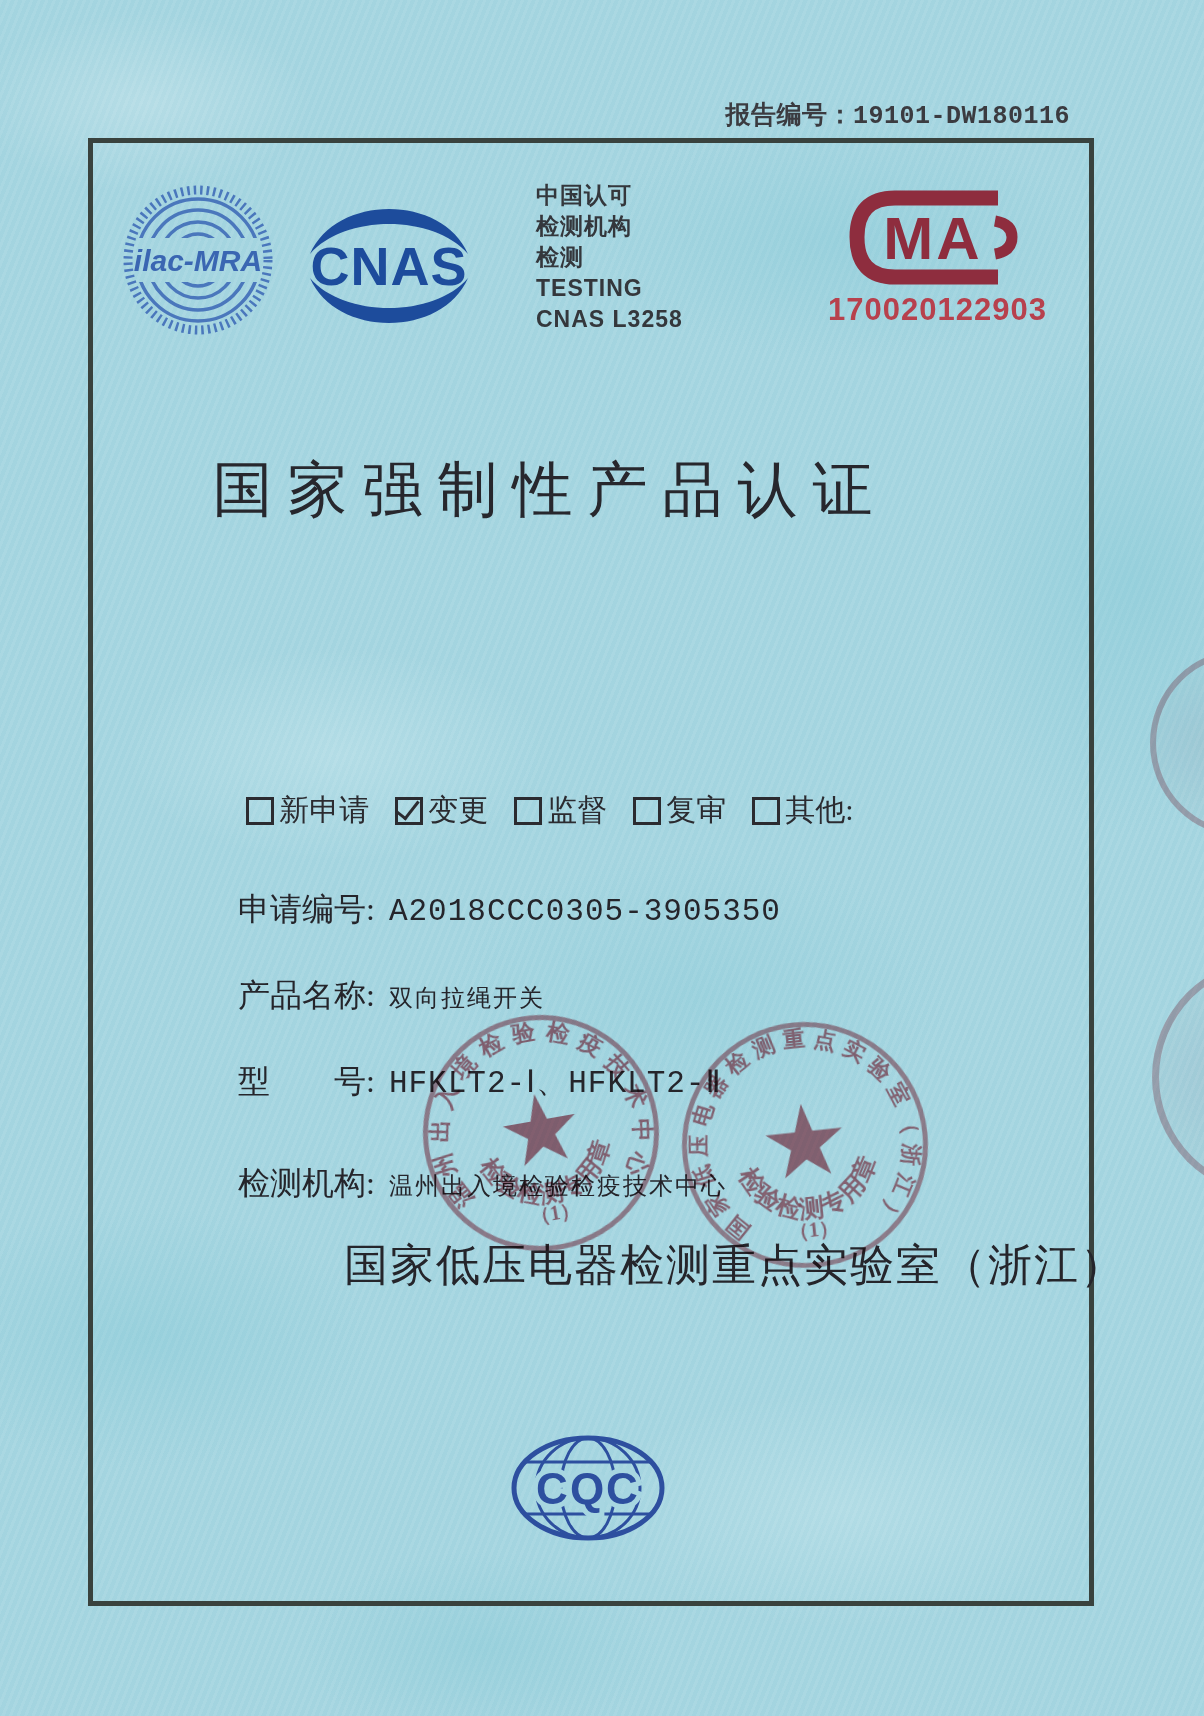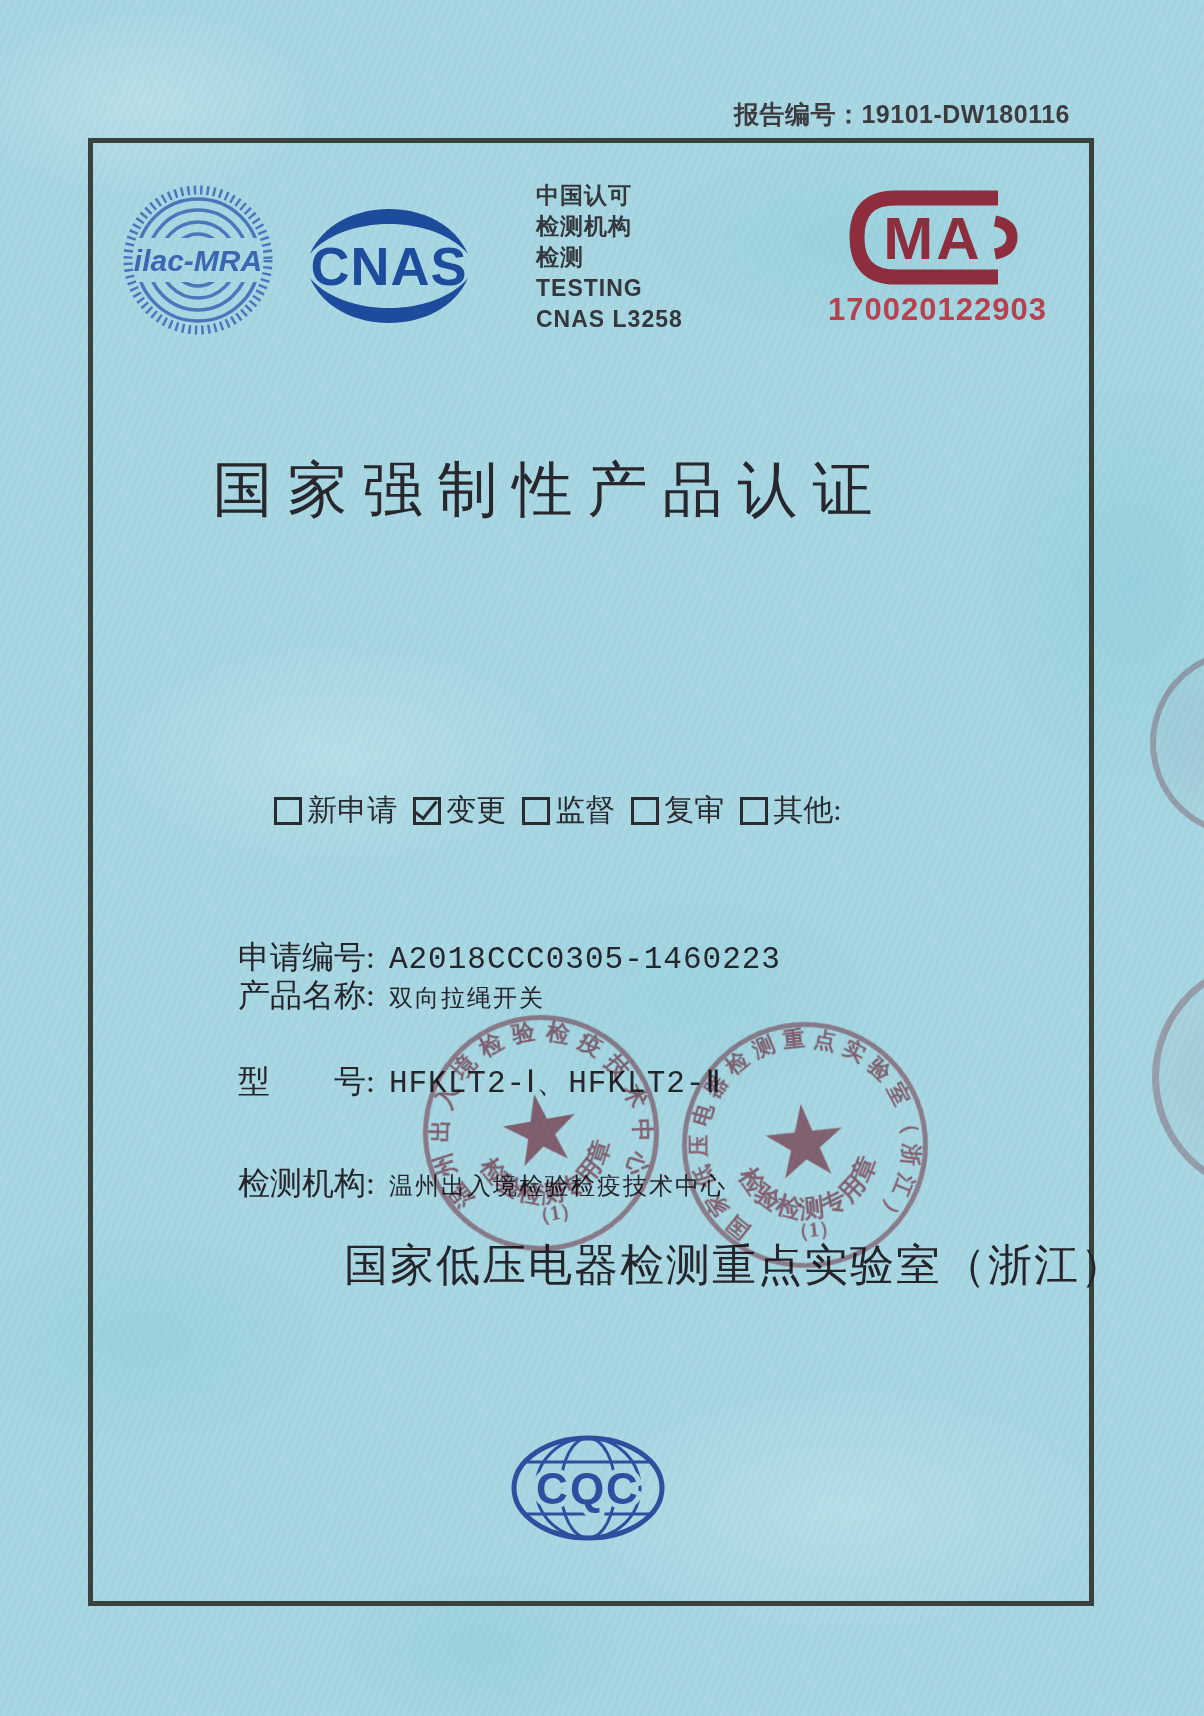--- a/index.html
+++ b/index.html
@@ -11,38 +11,38 @@
       radial-gradient(ellipse 420px 200px at 70% 14%, rgba(125,198,212,.30), transparent 60%),
       radial-gradient(ellipse 300px 420px at 94% 34%, rgba(120,196,210,.32), transparent 60%),
       radial-gradient(ellipse 360px 180px at 28% 44%, rgba(235,250,252,.22), transparent 60%),
       radial-gradient(ellipse 420px 240px at 58% 58%, rgba(122,197,211,.22), transparent 60%),
       radial-gradient(ellipse 380px 220px at 12% 78%, rgba(120,196,210,.28), transparent 60%),
       radial-gradient(ellipse 420px 200px at 70% 88%, rgba(235,250,252,.20), transparent 60%),
       radial-gradient(ellipse 300px 160px at 40% 96%, rgba(118,194,208,.26), transparent 60%),
       repeating-linear-gradient(112deg, rgba(255,255,255,.04) 0 3px, rgba(108,186,201,.06) 3px 7px);
   }
   .report-no{position:absolute;top:98px;left:660px;width:410px;text-align:right;
-    font-family:Liberation Sans, sans-serif;font-size:25px;font-weight:600;
+    font-family:Liberation Mono, monospace;font-size:25px;font-weight:600;
     color:#3b3b40;letter-spacing:.5px;}
   .frame{position:absolute;left:88px;top:138px;width:996px;height:1458px;border:5px solid #39423e;}
   
   .ilac{position:absolute;left:120px;top:182px;}
   .cnas{position:absolute;left:300px;top:192px;}
   .certblock{position:absolute;left:512px;top:180px;font-family:"Liberation Sans","DejaVu Sans",sans-serif;
     font-size:23px;line-height:31px;font-weight:700;color:#34373c;letter-spacing:1px;margin-left:24px;}
   .cma{position:absolute;left:845px;top:186px;}
   .cma-number{position:absolute;left:828px;top:292px;width:205px;text-align:center;
     font-family:"Liberation Sans","DejaVu Sans",sans-serif;font-size:31px;font-weight:600;
     color:#b7414d;letter-spacing:1px;}
   .title{position:absolute;left:0;top:450px;width:1100px;margin:0;text-align:center;
     font-size:60px;font-weight:400;color:#27272d;letter-spacing:15px;}
   .subtitle{position:absolute;left:0;top:592px;width:1100px;margin:0;text-align:center;
     font-size:62px;font-weight:400;color:#27272d;letter-spacing:30px;}
   .checkbox-row{position:absolute;left:0;top:790px;width:1100px;display:flex;justify-content:center;
-    gap:16px;font-size:30px;color:#2b2b30;align-items:center;margin-left:8px;}
+    gap:26px;font-size:30px;color:#2b2b30;align-items:center;}
   .cb-item{display:flex;align-items:center;gap:5px;}
   .box{width:22px;height:22px;border:3px solid #2b2b30;position:relative;flex:0 0 auto;}
   .box.checked::after{content:"";position:absolute;left:3px;top:-4px;width:10px;height:20px;
     border-right:3px solid #2b2b30;border-bottom:3px solid #2b2b30;transform:rotate(38deg);}
   .field-row{position:absolute;left:238px;display:flex;align-items:baseline;gap:14px;
     font-size:32px;color:#25252b;z-index:2;}
   .field-row .val{font-family:"Liberation Mono","DejaVu Sans Mono",monospace;font-size:31px;letter-spacing:1px;}
   .field-row .val.cjk{font-family:"Liberation Serif","DejaVu Serif",serif;font-size:24px;letter-spacing:2px;}
   .agency2{position:absolute;left:344px;top:1236px;font-size:44px;color:#25252b;letter-spacing:2px;z-index:2;}
   
@@ -130,23 +130,23 @@
     <span class="cb-item">
         <span class="box"></span>
         <span>复审</span>
       </span>
     <span class="cb-item">
         <span class="box"></span>
         <span>其他:</span>
       </span>
   </div>
 
-  <div class="field-row" style="top:888px;margin-top:48px;">
+  <div class="field-row" style="top:888px;">
     <span class="lbl">申请编号:</span>
-    <span class="val">A2018CCC0305-1460223</span>
+    <span class="val">A2018CCC0305-3905350</span>
   </div>
   <div class="field-row" style="top:974px;">
     <span class="lbl">产品名称:</span>
     <span class="val cjk">双向拉绳开关</span>
   </div>
   <div class="field-row" style="top:1060px;">
     <span class="lbl">型　　号:</span>
     <span class="val">HFKLT2-Ⅰ、HFKLT2-Ⅱ</span>
   </div>
   <div class="field-row" style="top:1162px;">

